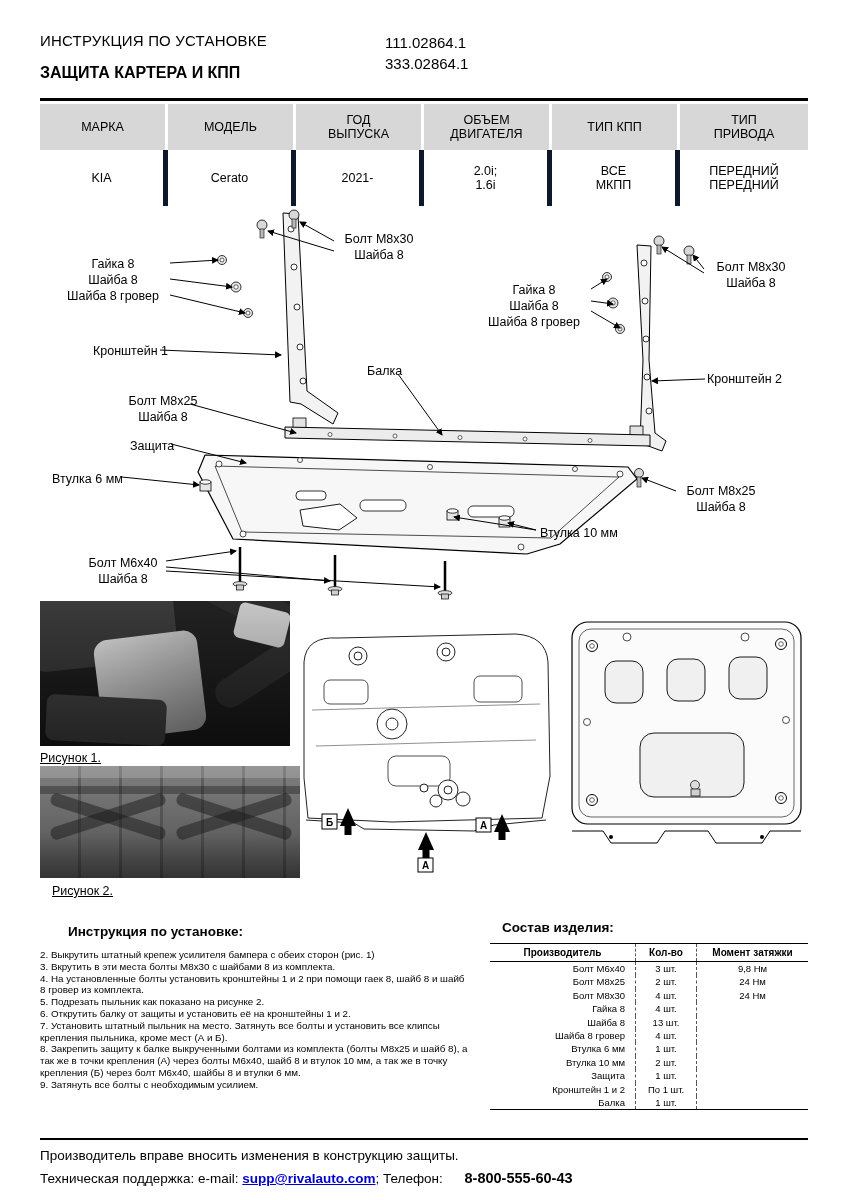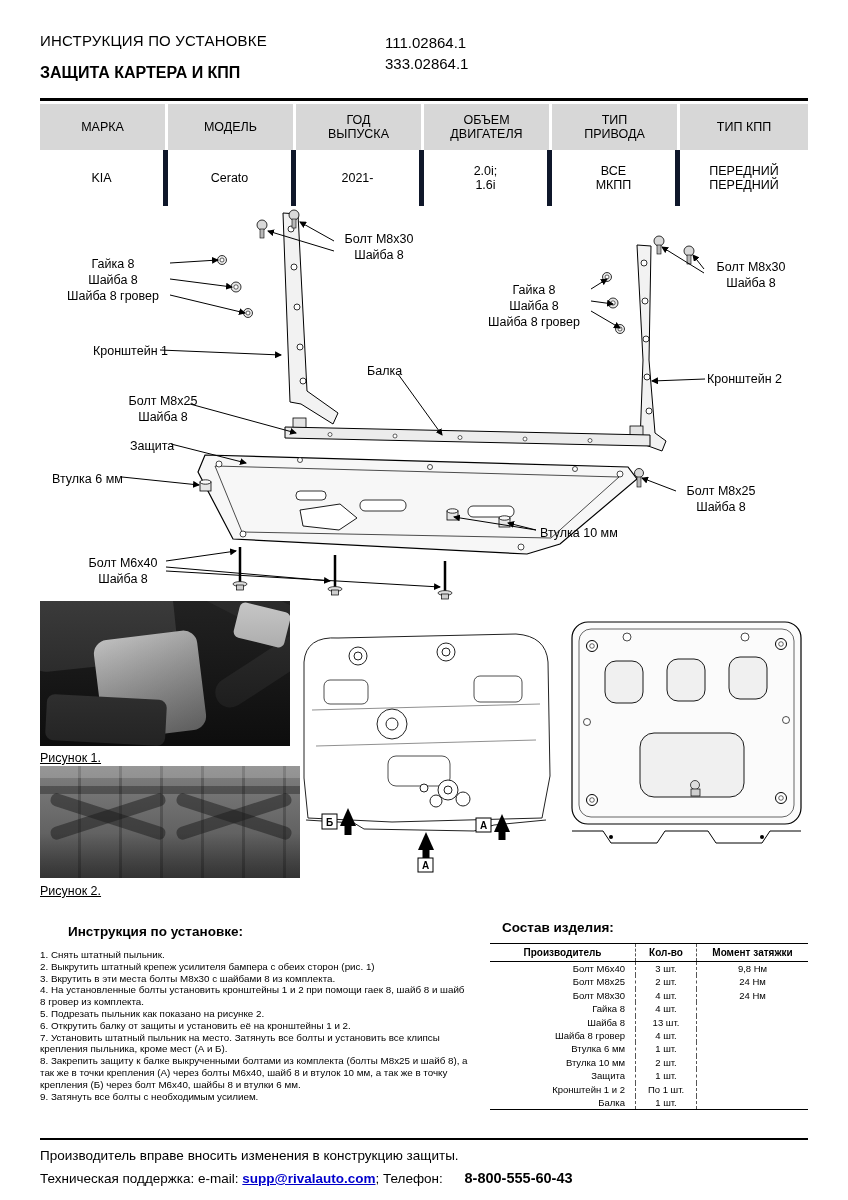--- a/index.html
+++ b/index.html
@@ -46,21 +46,21 @@
   .p2-x1,.p2-x2 { left:8px; top:44px; width:120px; height:13px; background:rgba(25,25,25,.5); border-radius:6px; }
   .p2-x1{ transform:rotate(18deg);} .p2-x2{ transform:rotate(-18deg);}
   .p2-x3,.p2-x4 { left:134px; top:44px; width:120px; height:13px; background:rgba(25,25,25,.5); border-radius:6px; }
   .p2-x3{ transform:rotate(18deg);} .p2-x4{ transform:rotate(-18deg);}
   .p2-band { left:0; top:20px; width:260px; height:8px; background:rgba(0,0,0,.3); }
   .p2-top  { left:0; top:0; width:260px; height:12px; background:rgba(255,255,255,.18); }
   .p2-shadow{ left:0; top:0; width:260px; height:112px; background:linear-gradient(180deg,rgba(0,0,0,0) 60%,rgba(0,0,0,.35)); }
 
   .fig-caption { position:absolute; font-size:12.5px;text-decoration:underline; }
   .cap1 { left:40px; top:751px; }
-  .cap2 { left:40px; top:884px; }
+  .cap2 { left:52px; top:884px; }
 
   .fig-mid   { position:absolute; left:296px; top:628px; width:260px; height:246px; }
   .fig-right { position:absolute; left:565px; top:617px; width:243px; height:240px; }
   svg text { font-family:"Liberation Sans", sans-serif; }
 
   
   .instructions { position:absolute; left:40px; top:924px; width:432px; }
   .instructions h2 { font-size:13.5px; font-weight:bold; margin-bottom:10px;margin-left:28px; }
   .step { font-size:9.8px; line-height:11.8px; }
 
@@ -99,23 +99,23 @@
   <div class="top-rule"></div>
 
   <div class="spec-table">
     <div class="spec-head">
       <div class="cell">МАРКА</div>
       <div class="cell">МОДЕЛЬ</div>
       <div class="cell">ГОД
 ВЫПУСКА</div>
       <div class="cell">ОБЪЕМ
 ДВИГАТЕЛЯ</div>
+      <div class="cell">ТИП КПП</div>
       <div class="cell">ТИП
 ПРИВОДА</div>
-      <div class="cell">ТИП КПП</div>
     </div>
     <div class="spec-row">
       <div class="cell">KIA</div>
       <div class="cell">Cerato</div>
       <div class="cell">2021-</div>
       <div class="cell">2.0i;
 1.6i</div>
       <div class="cell">ВСЕ
 МКПП</div>
       <div class="cell">ПЕРЕДНИЙ
@@ -370,21 +370,20 @@
       <circle cx="130" cy="168" r="4.5" fill="#ddd" stroke="#000" stroke-width=".7"></circle>
       <rect x="126" y="172" width="9" height="7" fill="#cfcfcf" stroke="#000" stroke-width=".7"></rect>
       <path d="M7,214 L38,214 L46,226 L92,226 L100,214 L143,214 L151,226 L197,226 L205,214 L236,214" fill="none" stroke="#000" stroke-width="1"></path>
       <circle cx="46" cy="220" r="2" fill="#000"></circle>
       <circle cx="197" cy="220" r="2" fill="#000"></circle>
     </svg>
   </div>
 
   <section class="instructions">
     <h2>Инструкция по установке:</h2>
-    <div class="step">1. Снять штатный пыльник.</div>
     <div class="step">2. Выкрутить штатный крепеж усилителя бампера с обеих сторон (рис. 1)</div>
     <div class="step">3. Вкрутить в эти места болты М8х30 с шайбами 8 из комплекта.</div>
     <div class="step">4. На установленные болты установить кронштейны 1 и 2 при помощи гаек 8, шайб 8 и шайб 8 гровер из комплекта.</div>
     <div class="step">5. Подрезать пыльник как показано на рисунке 2.</div>
     <div class="step">6. Открутить балку от защиты и установить её на кронштейны 1 и 2.</div>
     <div class="step">7. Установить штатный пыльник на место. Затянуть все болты и установить все клипсы крепления пыльника, кроме мест (А и Б).</div>
     <div class="step">8. Закрепить защиту к балке выкрученными болтами из комплекта (болты М8х25 и шайб 8), а так же в точки крепления (А) через болты М6х40, шайб 8 и втулок 10 мм, а так же в точку крепления (Б) через болт М6х40, шайбы 8 и втулки 6 мм.</div>
     <div class="step">9. Затянуть все болты с необходимым усилием.</div>
   </section>
 

